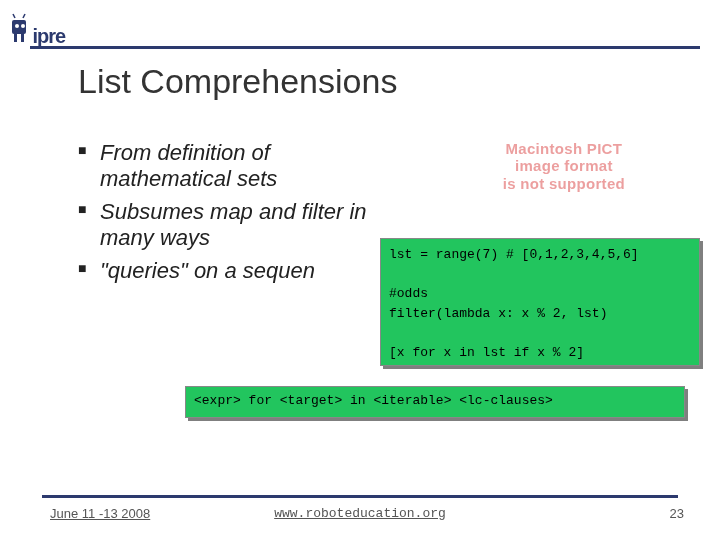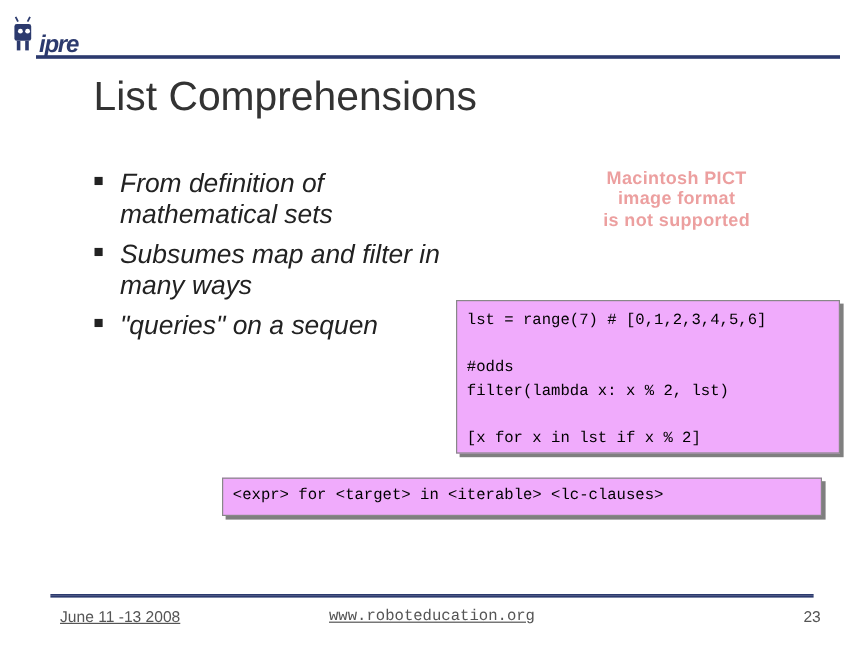--- a/index.html
+++ b/index.html
@@ -19,21 +19,20 @@
     height: 35px;
   }
   .logo-robot {
     display: inline-block;
     vertical-align: top;
   }
   .logo-text {
     font-size: 20px;
     font-weight: bold;
     color: #2c3a6e;
-    font-style: italic;
     letter-spacing: -1px;
     display: inline-block;
     vertical-align: bottom;
     margin-left: -2px;
     text-align: center;
   }
   .top-rule {
     position: absolute;
     top: 46px;
     left: 30px;
@@ -83,30 +82,29 @@
     font-family: Arial, sans-serif;
     font-size: 15px;
     font-weight: bold;
     color: rgba(220, 80, 80, 0.55);
     text-align: center;
     line-height: 1.15;
     letter-spacing: 0.3px;
   }
   .codebox {
     position: absolute;
-    background: #f0abfc;
+    background: #22c55e;
     border: 1px solid #888;
     box-shadow: 3px 3px 0 rgba(0,0,0,0.5);
     font-family: "Courier New", monospace;
     font-size: 13px;
     color: #000;
     padding: 6px 8px;
     line-height: 1.5;
     white-space: pre;
-    margin-top: 12px;
   }
   .code1 {
     top: 238px;
     left: 380px;
     width: 320px;
     height: 128px;
   }
   .code2 {
     top: 386px;
     left: 185px;

